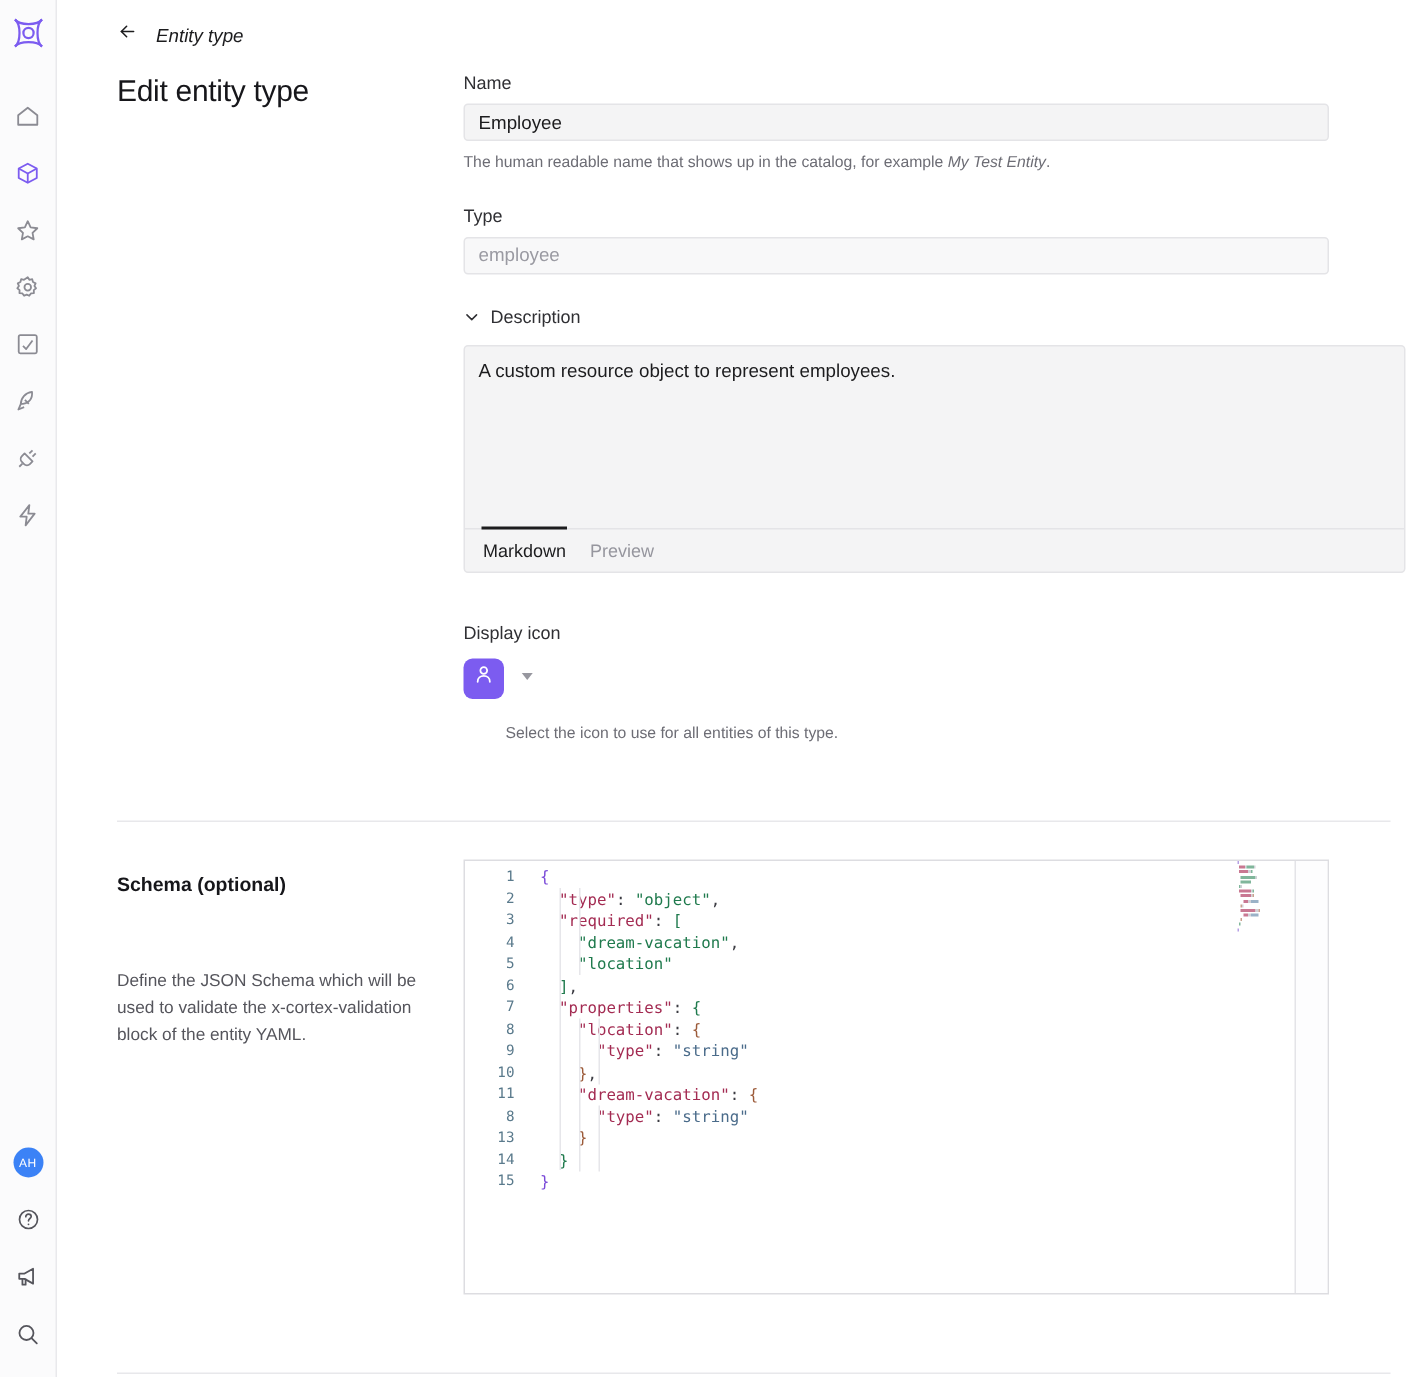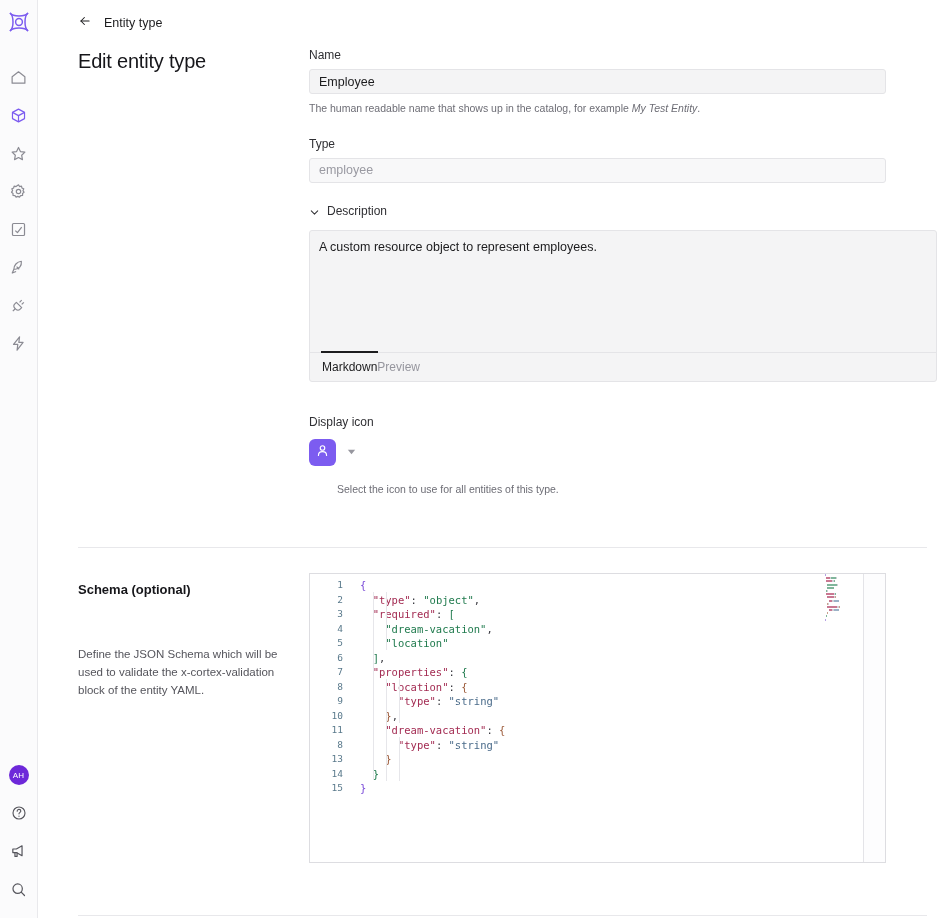--- a/index.html
+++ b/index.html
@@ -27,36 +27,36 @@
   .nav-top { margin-top: 14px; display: flex; flex-direction: column; align-items: center; }
   .nav-bottom { margin-top: auto; margin-bottom: 10px; display: flex; flex-direction: column; align-items: center; }
   .nav-item {
     width: 38px; height: 38px;
     display: flex; align-items: center; justify-content: center;
     cursor: pointer;
   }
   .nav-item svg { display: block; }
   .avatar {
     width: 20px; height: 20px; border-radius: 50%;
-    background: #6d28d9; color: #fff;
+    background: #3b82f6; color: #fff;
     font-size: 8px; font-weight: normal;
     display: flex; align-items: center; justify-content: center;
     letter-spacing: .2px;
     text-align: right;
   }
 
   
   .main { flex: 1; height: 918px; position: relative; overflow: hidden; }
 
   .breadcrumb {
     position: absolute; left: 40px; top: 14px;
     display: flex; align-items: center; gap: 12px;
     cursor: pointer;
   }
-  .breadcrumb .bc-label { font-size: 12.5px; color: #1c1c1e; }
+  .breadcrumb .bc-label { font-size: 12.5px; color: #1c1c1e; font-style: italic; }
 
   .page-title {
     position: absolute; left: 40px; top: 50px;
     font-size: 20px; font-weight: normal; letter-spacing: -.2px;
     color: #16161a;
   }
 
   
   .form-col { position: absolute; left: 271px; top: 48px; width: 577px; }
 
@@ -88,21 +88,21 @@
     border: 1px solid #e4e4e7;
     border-radius: 3px;
     display: flex; flex-direction: column;
   }
   .desc-text {
     flex: 1; padding: 9px 9px 0 9px;
     font-size: 12.5px; color: #1c1c1e;
   }
   .desc-tabs {
     height: 29px; border-top: 1px solid #e4e4e7;
-    display: flex; align-items: center; 
+    display: flex; align-items: center; gap: 16px;
     padding: 0 12px;
   }
   .desc-tab { font-size: 12px; color: #96969e; cursor: pointer; position: relative; }
   .desc-tab.active { color: #1c1c1e; }
   .desc-tab.active::before {
     content: ""; position: absolute;
     left: -1px; right: -1px; top: -9px; height: 2px;
     background: #1c1c1e;
   }
 

